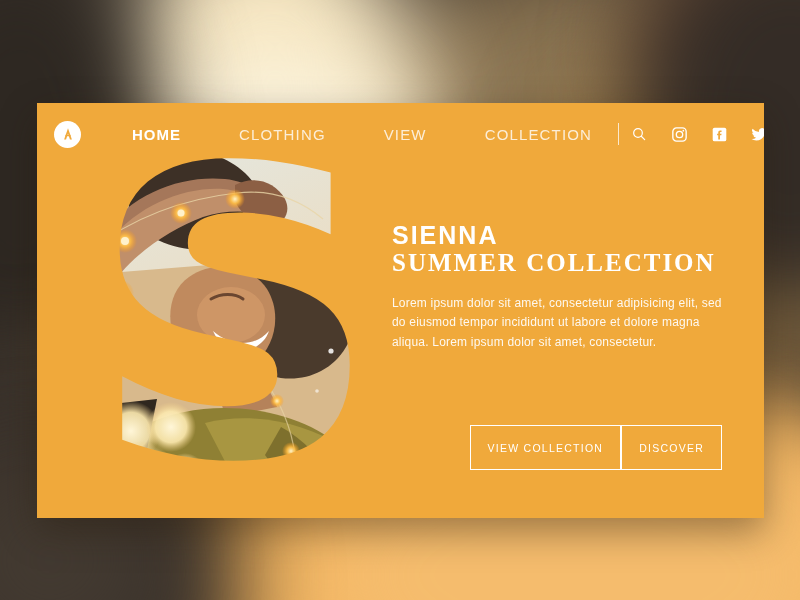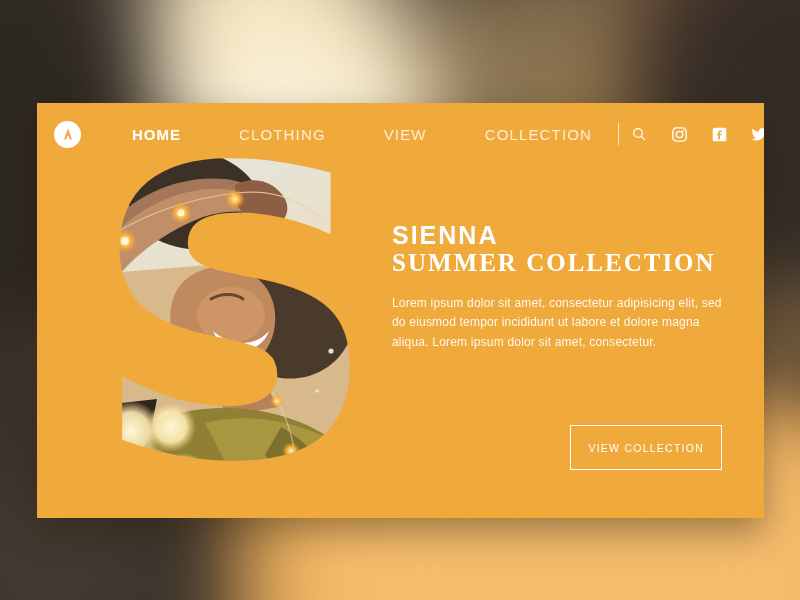--- a/index.html
+++ b/index.html
@@ -326,15 +326,16 @@
   <div id="hero-text">
     <h1 id="headline">
       <span>SIENNA</span>
       <span class="line2">SUMMER COLLECTION</span>
     </h1>
     <p id="subcopy">Lorem ipsum dolor sit amet, consectetur adipisicing elit, sed do eiusmod tempor incididunt ut labore et dolore magna aliqua. Lorem ipsum dolor sit amet, consectetur.</p>
   </div>
 
   <div id="cta-row">
     <button class="cta-btn">VIEW COLLECTION</button>
+    <button class="cta-btn">DISCOVER</button>
   </div>
 
 </div>
 
 </body></html>

